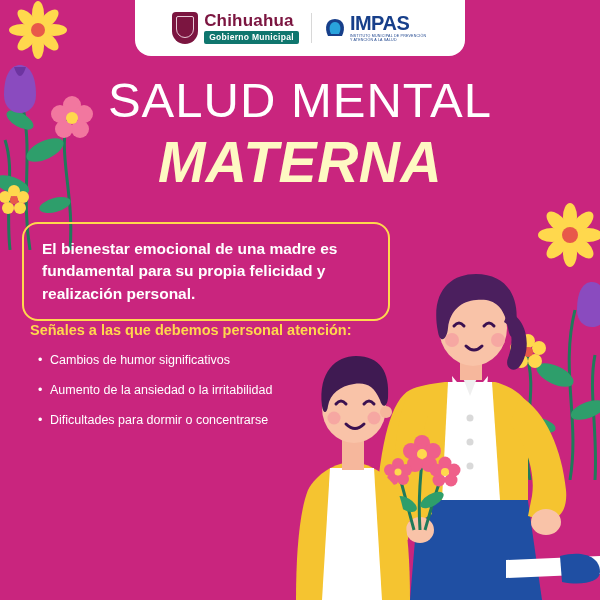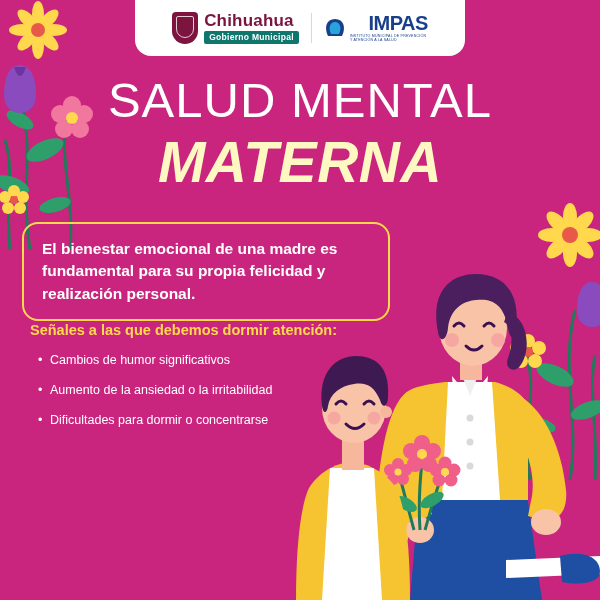--- a/index.html
+++ b/index.html
@@ -99,21 +99,20 @@
   .impas-text {
     display: flex;
     flex-direction: column;
     line-height: 1;
   }
   .impas-title {
     font-size: 20px;
     font-weight: bold;
     color: #173f8a;
     letter-spacing: -.5px;
-    text-align: right;
   }
   .impas-sub {
     font-size: 3.6px;
     color: #173f8a;
     letter-spacing: .2px;
     margin-top: 2px;
     max-width: 78px;
   }
 
   
@@ -344,21 +343,21 @@
     </div>
   </div>
 
   <div class="title-block">
     <div class="title-main">SALUD MENTAL</div>
     <div class="title-sub">MATERNA</div>
   </div>
 
   <div class="callout">El bienestar emocional de una madre es fundamental para su propia felicidad y realización personal.</div>
 
-  <div class="signals-heading">Señales a las que debemos dormir atención:</div>
+  <div class="signals-heading">Señales a las que debemos personal atención:</div>
   <ul class="signals-list">
     <li>Cambios de humor significativos</li>
     <li>Aumento de la ansiedad o la irritabilidad</li>
     <li>Dificultades para dormir o concentrarse</li>
   </ul>
 
   <svg class="people" viewBox="0 0 330 400">
 
     <g>
 

